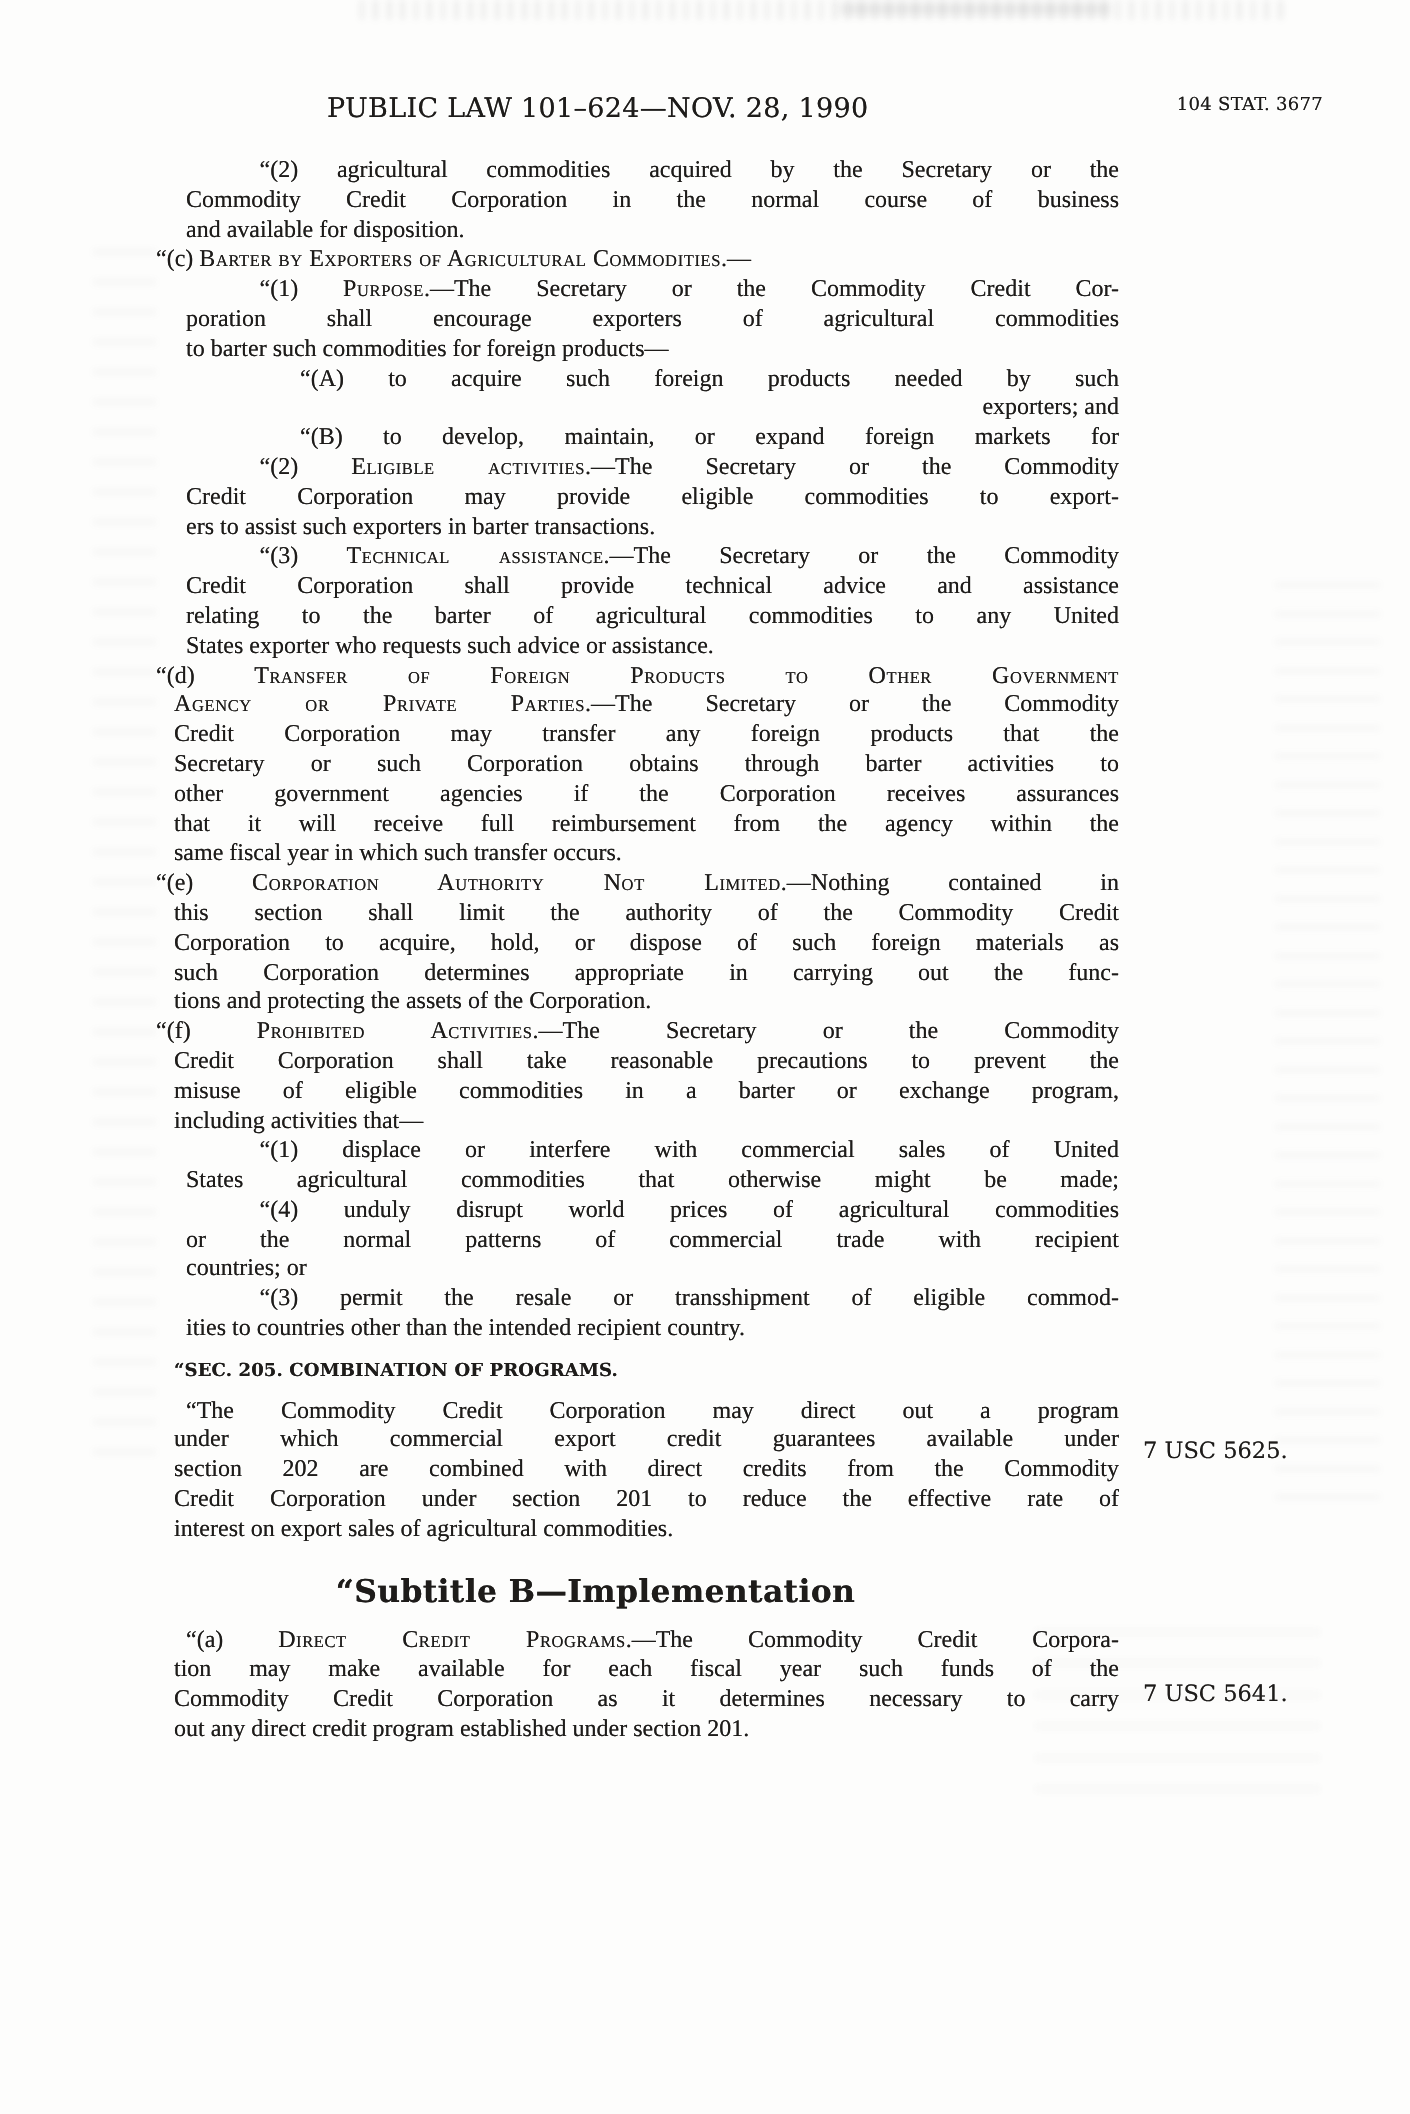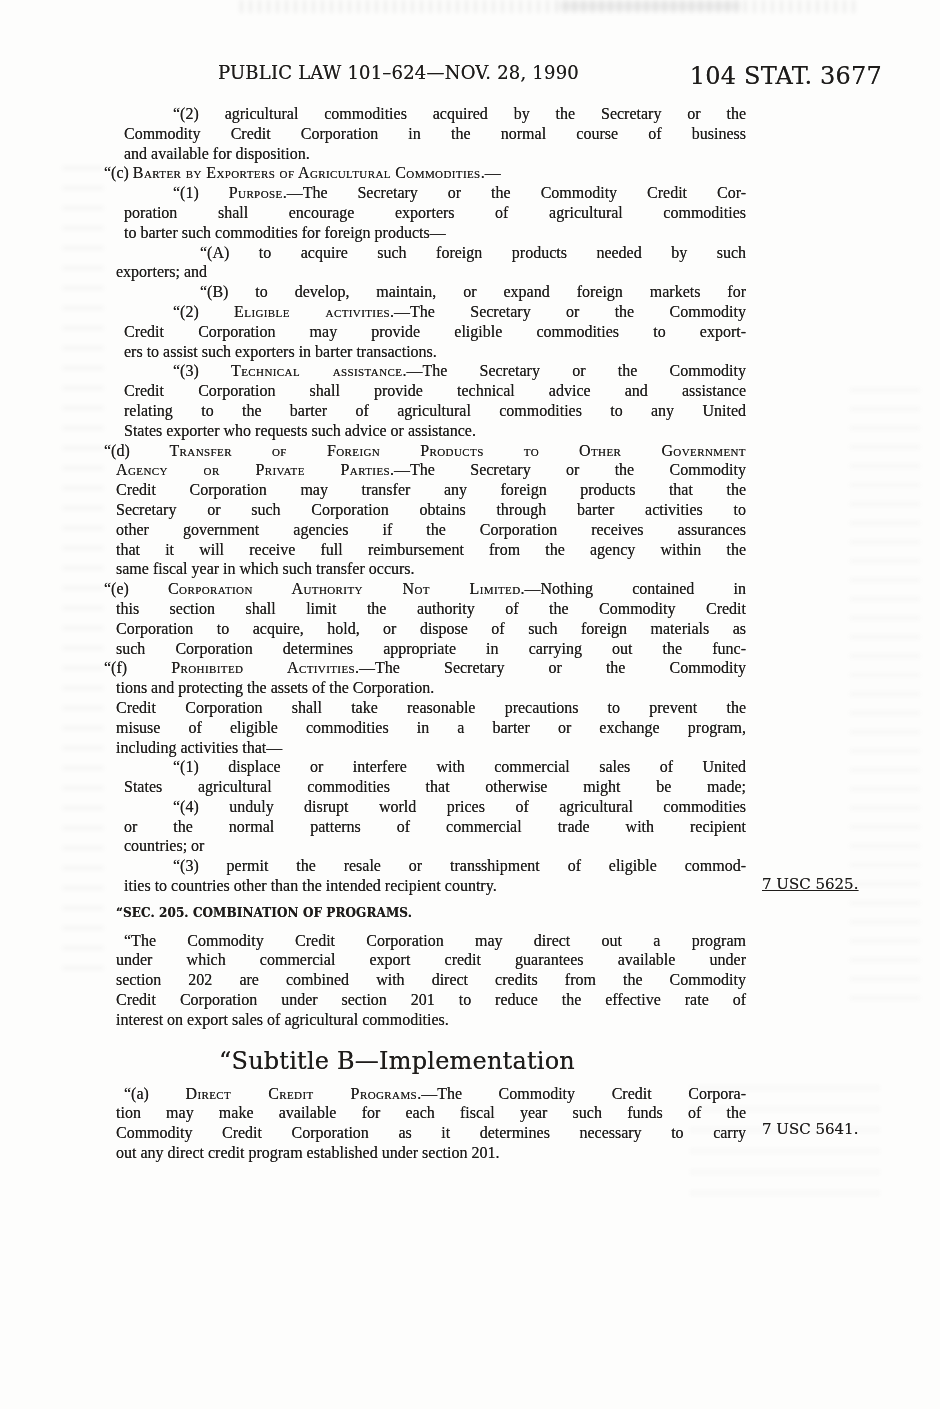--- a/index.html
+++ b/index.html
@@ -40,59 +40,59 @@
   }
 
   
   .pl-head{
     position:absolute;top:62px;left:218px;
     font-size:18px;letter-spacing:.2px;white-space:nowrap;
     text-shadow:0 0 .3px rgba(0,0,0,.7);
   }
   .stat-head{
     position:absolute;top:62px;right:58px;
-    font-size:24px;letter-spacing:.2px;white-space:nowrap;
+    font-size:12px;letter-spacing:.2px;white-space:nowrap;
     text-shadow:0 0 .3px rgba(0,0,0,.7);
   }
 
   
   .col{
     position:absolute;top:104px;left:116px;width:630px;
     font-size:16px;line-height:19.8px;
     text-shadow:0 0 .3px rgba(0,0,0,.72);
   }
   .line{white-space:normal;font-family:Liberation Serif, serif;}
   .line.j{text-align:justify;text-align-last:justify;}
   .sc{font-variant:small-caps;font-variant-caps:small-caps;letter-spacing:.4px;}
 
   
   .i-s0f{margin-left:0;text-indent:-12px;}
   .i-s0 {margin-left:0;}
   .i-s1f{margin-left:57px;}
   .i-s1 {margin-left:8px;}
   .i-s2f{margin-left:84px;}
-  .i-s2 {}
+  .i-s2 {margin-left:33px;text-align:right;}
   .i-pf {margin-left:16px;text-indent:-8px;}
 
   .sec-heading{
     font-weight:bold;font-size:12px;line-height:19.8px;
     letter-spacing:.1px;
   }
   .subtitle{
-    font-weight:normal;font-size:24px;line-height:34px;
+    font-weight:bold;font-size:21px;line-height:34px;
     text-align:center;padding-right:68px;letter-spacing:.2px;
   }
 
   
   .margin-note{
     position:absolute;left:762px;width:140px;
     font-size:15px;line-height:18px;white-space:nowrap;
     text-shadow:0 0 .3px rgba(0,0,0,.6);
   }
-  .note-1{top:875px;text-decoration:underline;}
+  .note-1{top:958px;}
   .note-2{top:1120px;}
 </style>
 </head>
 <body>
 
 <div class="page">
 
   <div class="art art-top"></div>
   <div class="art art-top2"></div>
   <div class="art art-left"></div>
@@ -128,22 +128,22 @@
         <div class="line i-s0 j"><span class="sc">Agency or Private Parties</span><span>.—The Secretary or the Commodity</span></div>
         <div class="line i-s0 j"><span>Credit Corporation may transfer any foreign products that the</span></div>
         <div class="line i-s0 j"><span>Secretary or such Corporation obtains through barter activities to</span></div>
         <div class="line i-s0 j"><span>other government agencies if the Corporation receives assurances</span></div>
         <div class="line i-s0 j"><span>that it will receive full reimbursement from the agency within the</span></div>
         <div class="line i-s0"><span>same fiscal year in which such transfer occurs.</span></div>
         <div class="line i-s0f j"><span>“(e) </span><span class="sc">Corporation Authority Not Limited</span><span>.—Nothing contained in</span></div>
         <div class="line i-s0 j"><span>this section shall limit the authority of the Commodity Credit</span></div>
         <div class="line i-s0 j"><span>Corporation to acquire, hold, or dispose of such foreign materials as</span></div>
         <div class="line i-s0 j"><span>such Corporation determines appropriate in carrying out the func-</span></div>
+        <div class="line i-s0"><span>tions and protecting the assets of the Corporation.</span></div>
         <div class="line i-s0f j"><span>“(f) </span><span class="sc">Prohibited Activities</span><span>.—The Secretary or the Commodity</span></div>
-        <div class="line i-s0"><span>tions and protecting the assets of the Corporation.</span></div>
         <div class="line i-s0 j"><span>Credit Corporation shall take reasonable precautions to prevent the</span></div>
         <div class="line i-s0 j"><span>misuse of eligible commodities in a barter or exchange program,</span></div>
         <div class="line i-s0"><span>including activities that—</span></div>
         <div class="line i-s1f j"><span>“(1) displace or interfere with commercial sales of United</span></div>
         <div class="line i-s1 j"><span>States agricultural commodities that otherwise might be made;</span></div>
         <div class="line i-s1f j"><span>“(4) unduly disrupt world prices of agricultural commodities</span></div>
         <div class="line i-s1 j"><span>or the normal patterns of commercial trade with recipient</span></div>
         <div class="line i-s1"><span>countries; or</span></div>
         <div class="line i-s1f j"><span>“(3) permit the resale or transshipment of eligible commod-</span></div>
         <div class="line i-s1"><span>ities to countries other than the intended recipient country.</span></div>

